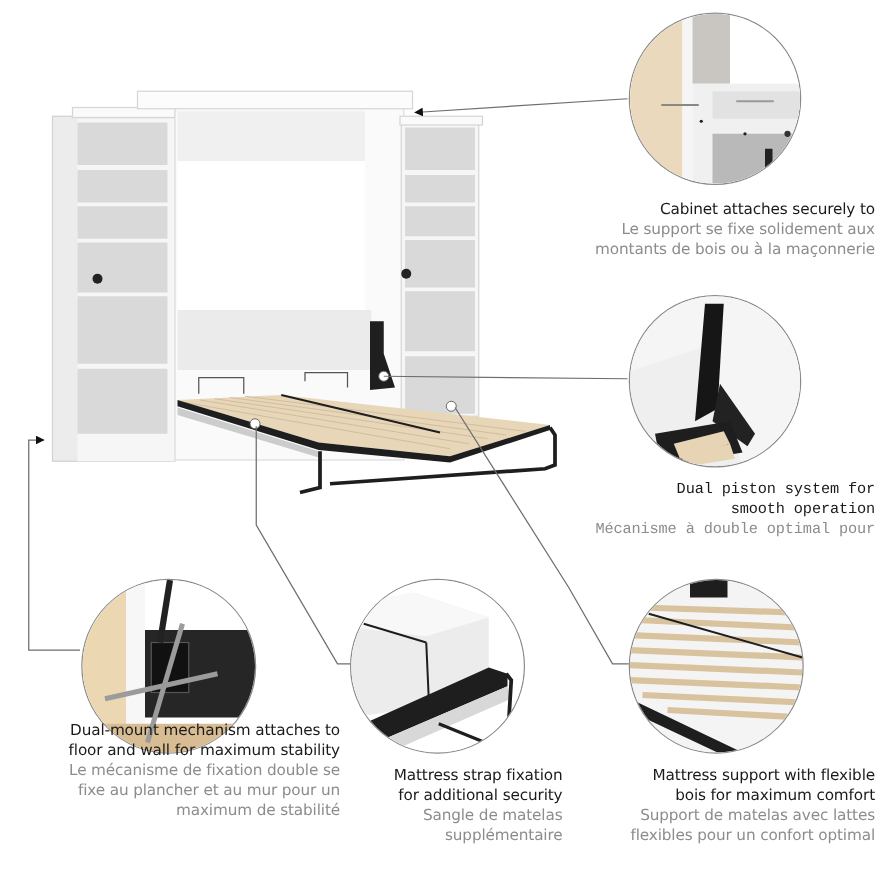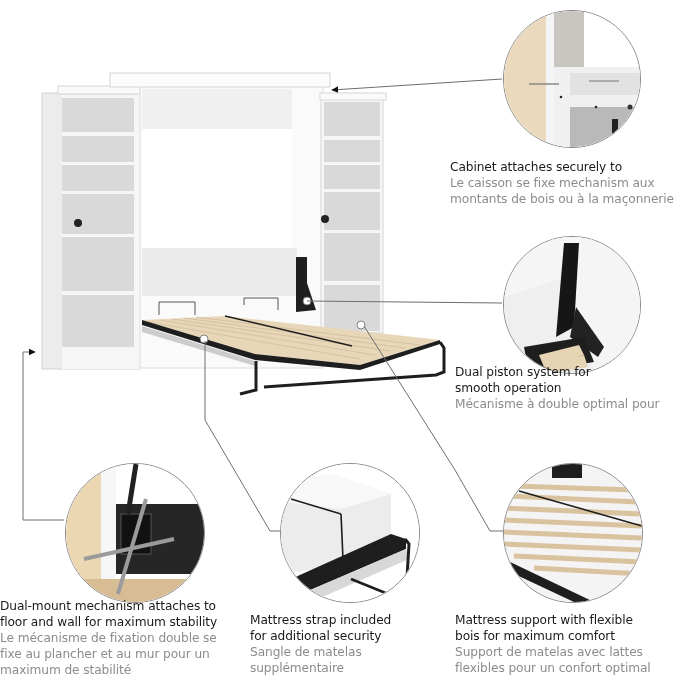--- a/index.html
+++ b/index.html
@@ -1,18 +1,18 @@
 <!DOCTYPE html>
 <html><head>
 <meta charset="utf-8">
 <style>
   html, body { margin:0; padding:0; background:#ffffff; }
   body { width:700px; height:700px; position:relative; overflow:hidden; font-family:"DejaVu Sans", sans-serif; }
   .canvas { position:absolute; left:0; top:0; width:700px; height:700px; }
-  .caption { position:absolute; text-align:left; font-size:12.2px; line-height:16px; letter-spacing:-0.1px; }
+  .caption { position:absolute; text-align:right; font-size:12.2px; line-height:16px; letter-spacing:-0.1px; }
   .caption .en { color:#1a1a1a; display:block; }
   .caption .fr { color:#8c8c8c; display:block; }
   .circle { position:absolute; border-radius:50%; overflow:hidden; border:1px solid #8a8a8a; background:#f3f3f3; }
   .circle svg { width:100%; height:100%; display:block; }
   .lines { position:absolute; left:0; top:0; width:700px; height:700px; pointer-events:none; }
   .product { position:absolute; left:30px; top:60px; width:430px; height:350px; }
 </style>
 </head>
 <body>
 
@@ -163,40 +163,40 @@
         <line x1="10" y1="92" x2="138" y2="98"></line>
         <line x1="30" y1="104" x2="138" y2="110"></line>
       </g>
       <line x1="15" y1="27" x2="138" y2="62" stroke="#1e1e1e" stroke-width="1.6"></line>
       <polygon points="0,95 90,138 70,138 0,105" fill="#1e1e1e"></polygon>
     </svg>
   </div>
 
   <div class="caption" style="left:450px; top:159px; width:250px;">
     <span class="en">Cabinet attaches securely to</span>
-    <span class="fr">Le caisson se fixe mechanism aux</span>
+    <span class="fr">Le support se fixe solidement aux</span>
     <span class="fr">montants de bois ou à la maçonnerie</span>
   </div>
 
-  <div class="caption" style="left:455px; top:364px; width:245px;">
+  <div class="caption" style="left:455px; top:383px; width:245px;font-family:Liberation Mono, monospace;">
     <span class="en">Dual piston system for</span>
     <span class="en">smooth operation</span>
     <span class="fr">Mécanisme à double optimal pour</span>
   </div>
 
-  <div class="caption" style="left:0px; top:598px; width:260px;">
+  <div class="caption" style="left:0px; top:576px; width:260px;padding-left:12px;">
     <span class="en">Dual-mount mechanism attaches to</span>
     <span class="en">floor and wall for maximum stability</span>
     <span class="fr">Le mécanisme de fixation double se</span>
     <span class="fr">fixe au plancher et au mur pour un</span>
     <span class="fr">maximum de stabilité</span>
   </div>
 
   <div class="caption" style="left:250px; top:612px; width:200px;">
-    <span class="en">Mattress strap included</span>
+    <span class="en">Mattress strap fixation</span>
     <span class="en">for additional security</span>
     <span class="fr">Sangle de matelas</span>
     <span class="fr">supplémentaire</span>
   </div>
 
   <div class="caption" style="left:455px; top:612px; width:245px;">
     <span class="en">Mattress support with flexible</span>
     <span class="en">bois for maximum comfort</span>
     <span class="fr">Support de matelas avec lattes</span>
     <span class="fr">flexibles pour un confort optimal</span>

